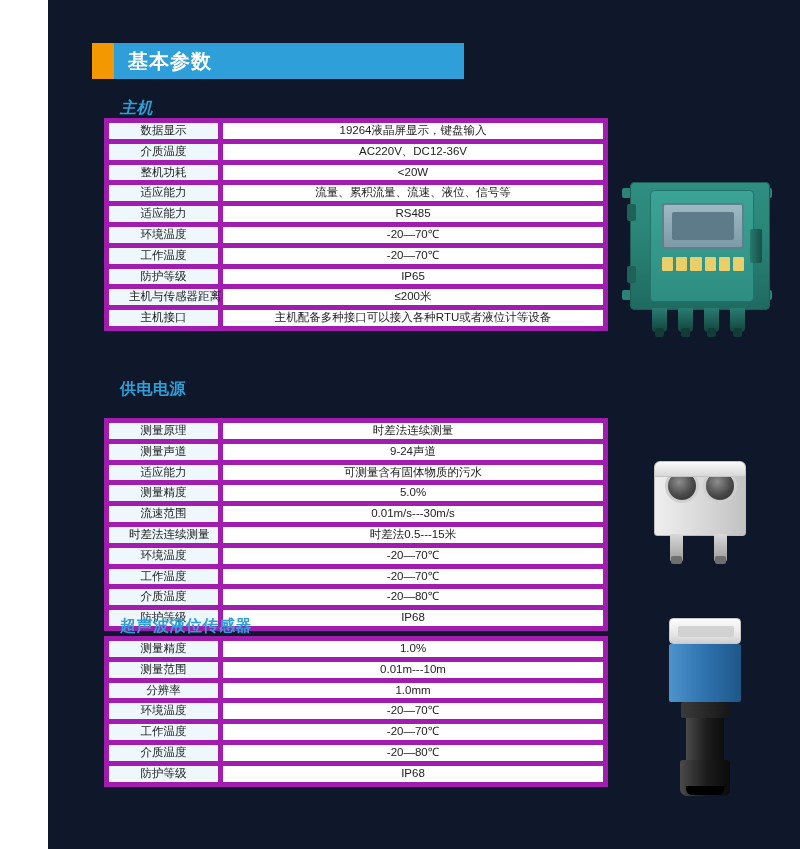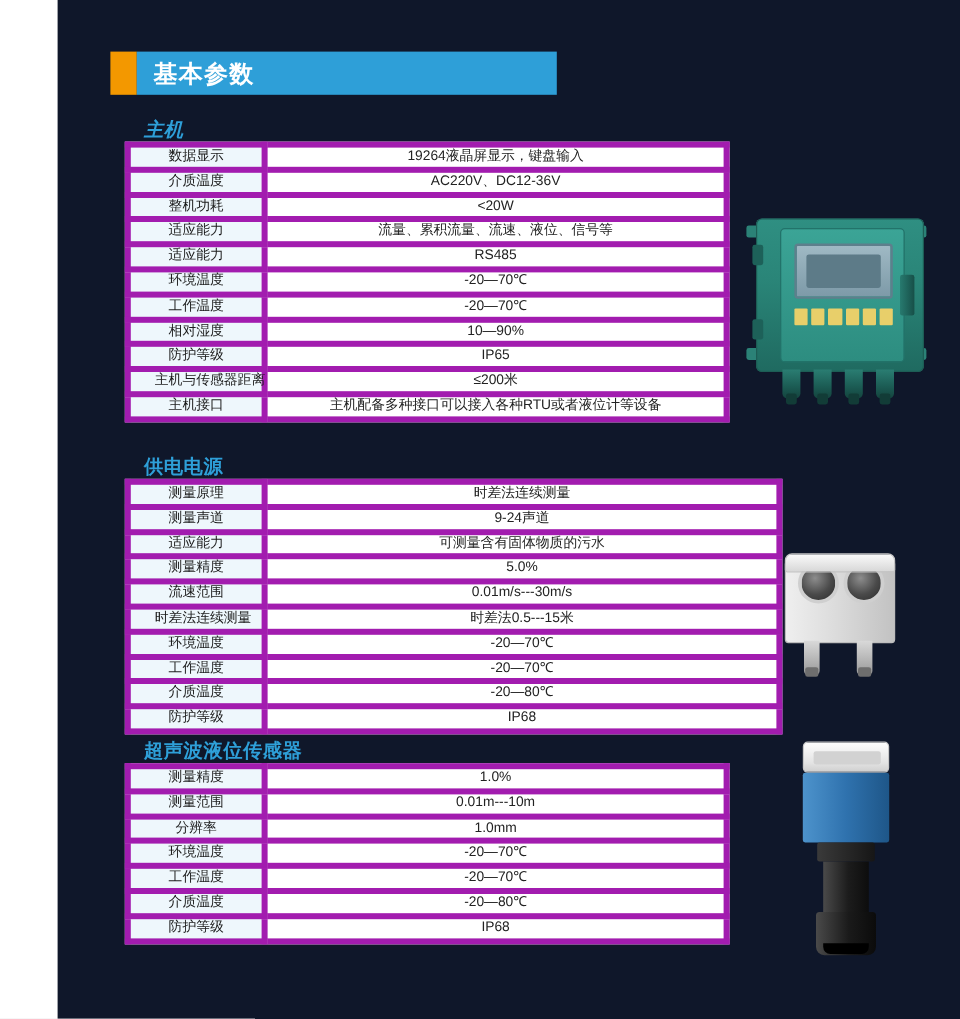--- a/index.html
+++ b/index.html
@@ -77,21 +77,21 @@
     background: #eef7fc;
     width: 114px;
     color: #1a1a1a;
   }
   table.spec td.v {
     background: #ffffff;
   }
 
   #table1 { left: 56px; top: 118px; width: 504px; }
   #table1 td.k { width: 114px; }
-  #table2 { left: 56px; top: 399px; width: 548px; }
+  #table2 { left: 56px; top: 418px; width: 504px; }
   #table2 td.k { width: 114px; }
   #table3 { left: 56px; top: 636px; width: 504px; }
   #table3 td.k { width: 114px; }
 
   
   .prod { position: absolute; }
 
   
   #prod1 { left: 570px; top: 172px; width: 180px; height: 185px; }
   .box-body {
@@ -282,24 +282,20 @@
         <td class="k">适应能力</td>
         <td class="v">RS485</td>
       </tr>
       <tr>
         <td class="k">环境温度</td>
         <td class="v">-20—70℃</td>
       </tr>
       <tr>
         <td class="k">工作温度</td>
         <td class="v">-20—70℃</td>
-      </tr>
-      <tr>
-        <td class="k">相对湿度</td>
-        <td class="v">10—90%</td>
       </tr>
       <tr>
         <td class="k">防护等级</td>
         <td class="v">IP65</td>
       </tr>
       <tr>
         <td class="k">主机与传感器距离</td>
         <td class="v">≤200米</td>
       </tr>
       <tr>

